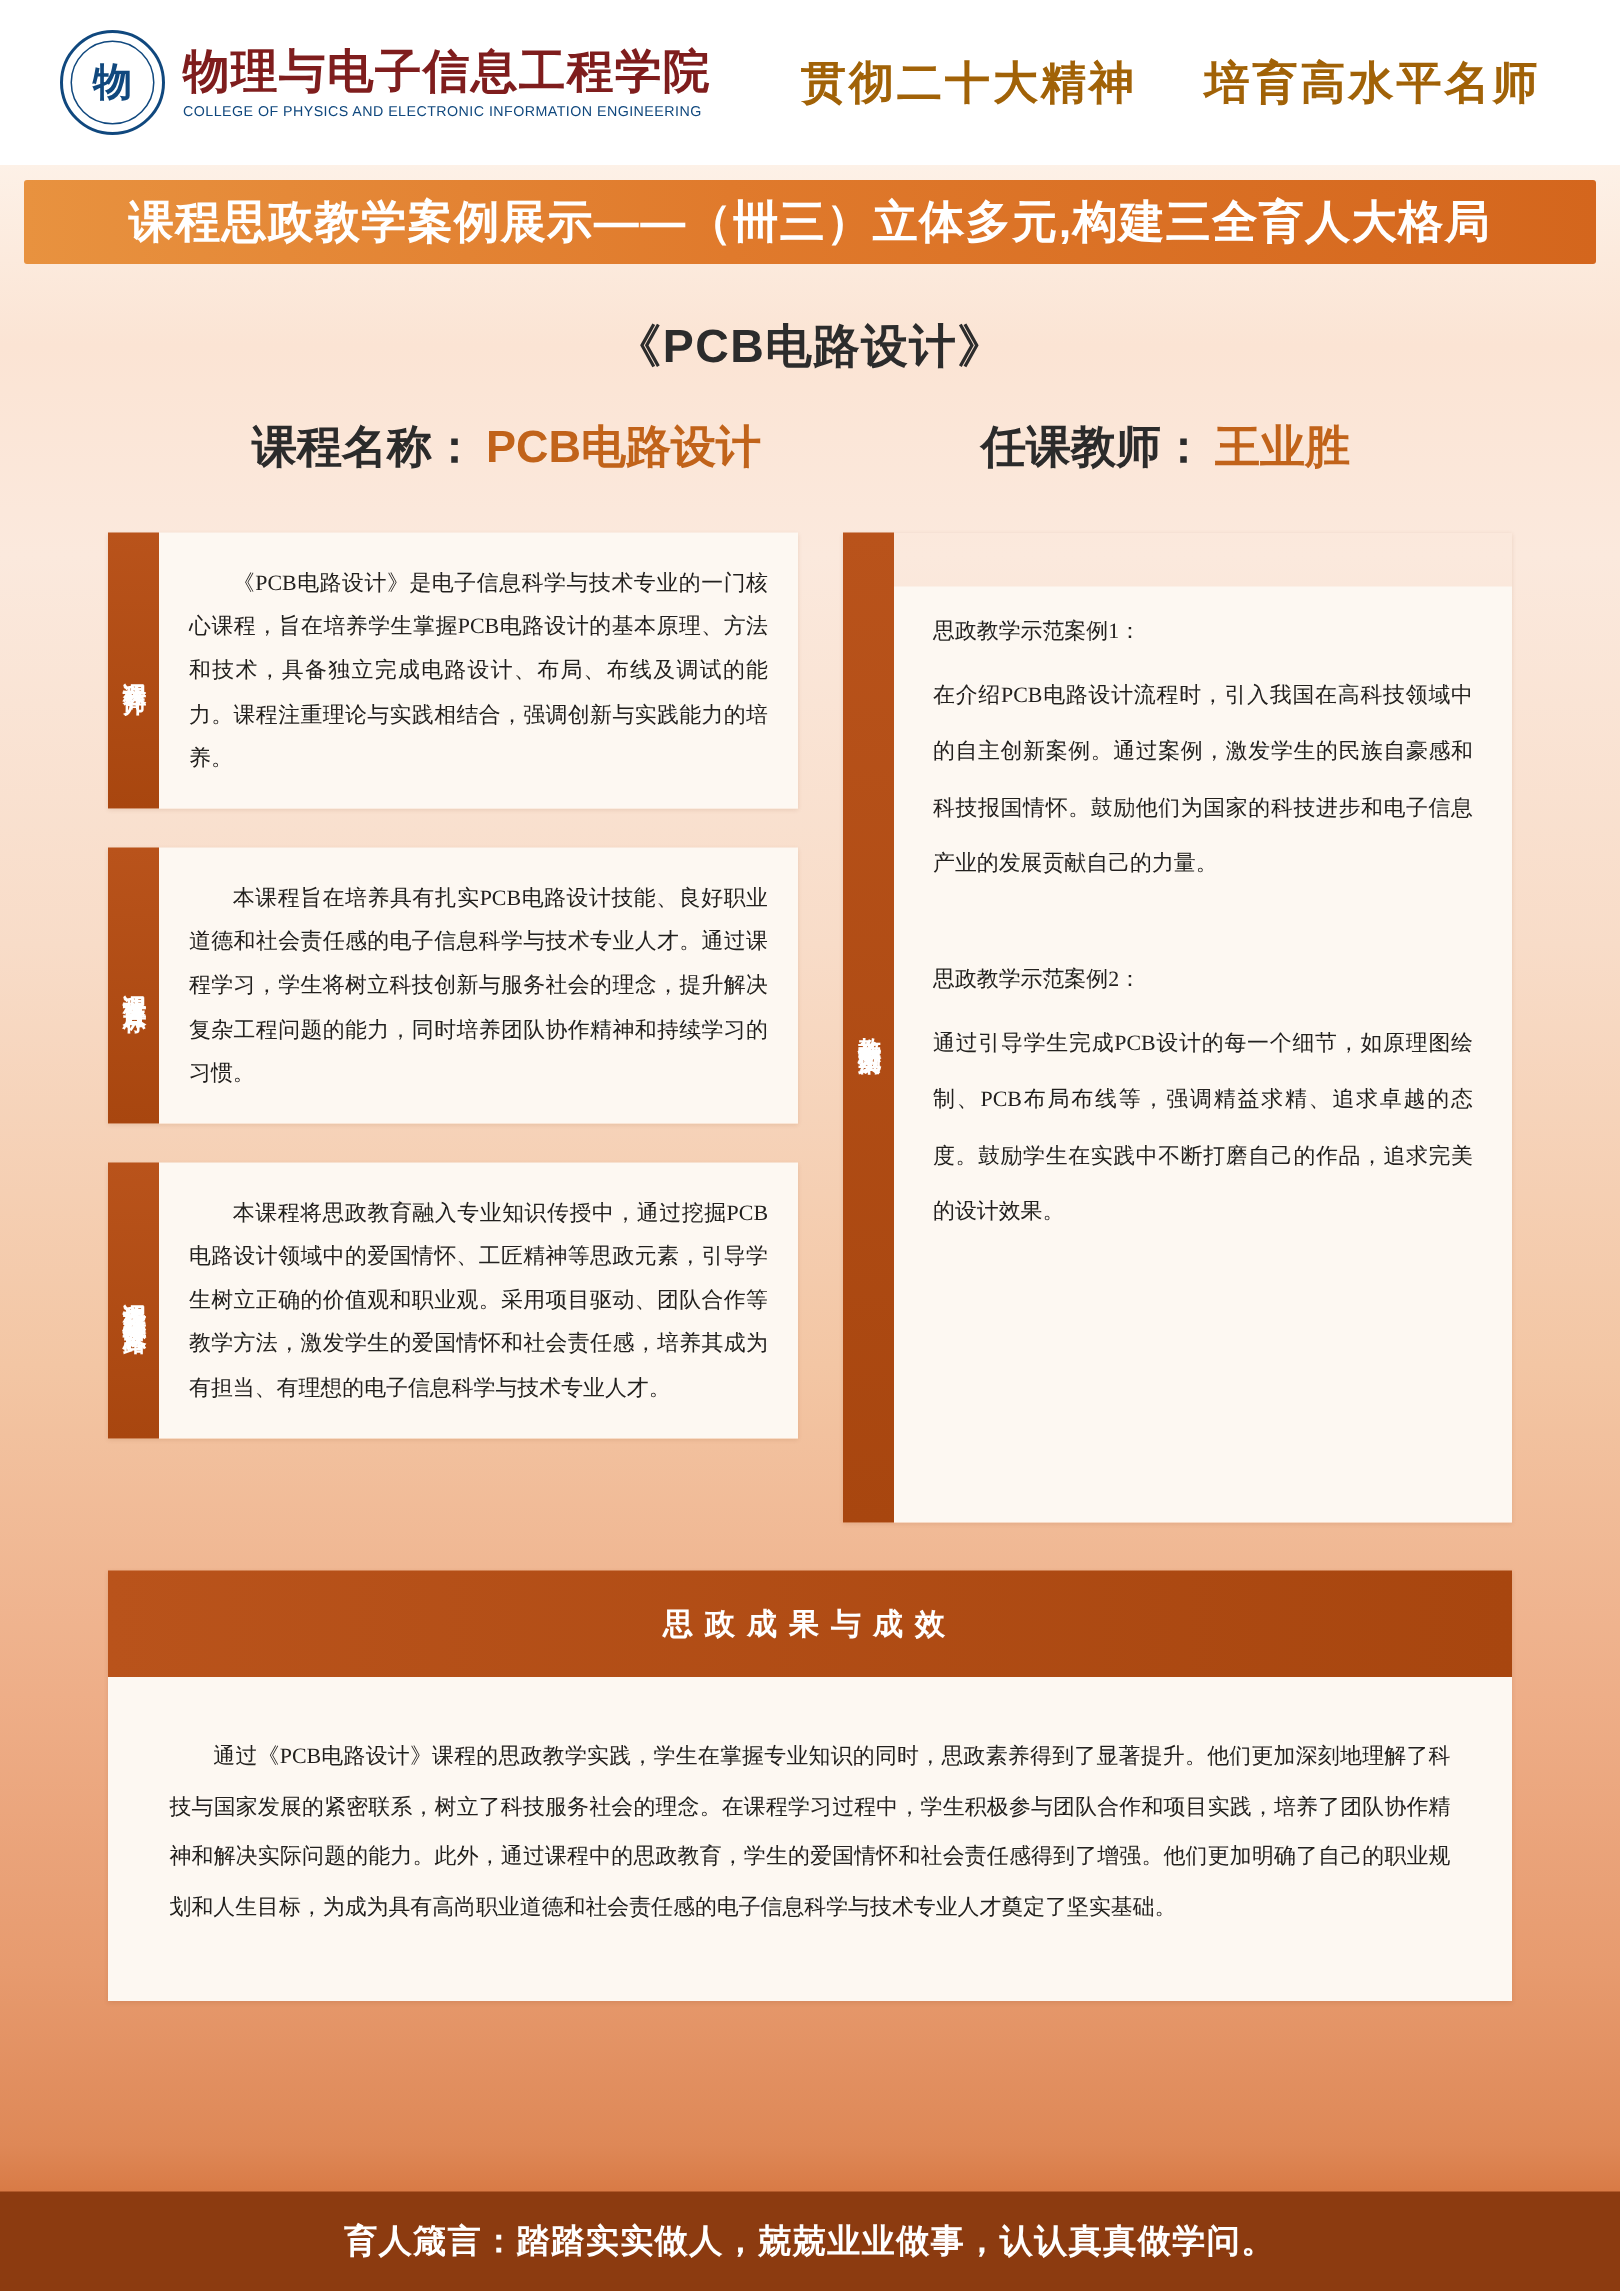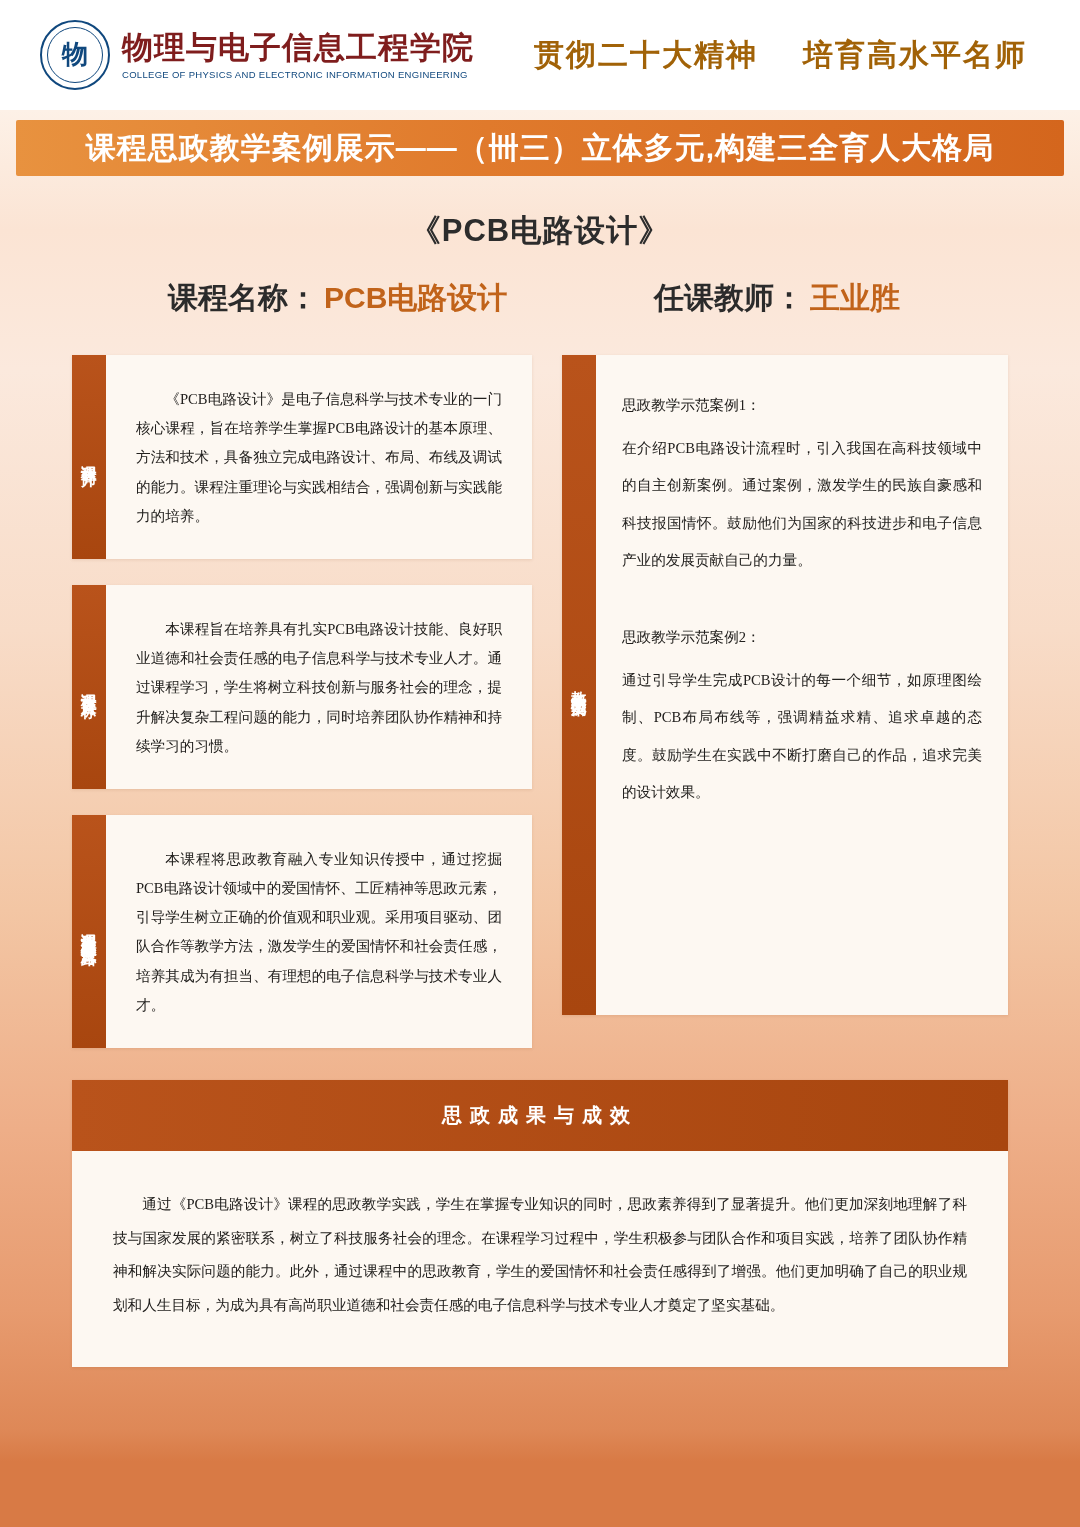--- a/index.html
+++ b/index.html
@@ -201,28 +201,29 @@
     flex: 1 1 auto;
     background: #fdf8f2;
     padding: 20px 20px 18px 20px;
     box-sizing: border-box;
     font-family: "Liberation Serif", serif;
     font-size: 14.6px;
     line-height: 2.0;
     color: #22201e;
     text-align: justify;
   }
-  .card-body p { margin: 10px; text-indent: 2em; }
+  .card-body p { margin: 0; text-indent: 2em; }
 
   
   .card-tall { min-height: 660px; }
   .card-tall .card-body {
-    padding: 32px 26px;
+    padding: 12px 26px;
     line-height: 2.55;
     font-size: 14.6px;
+    margin-top: 36px;
   }
   .card-tall .card-body p { margin: 0 0 6px 0; text-indent: 0; }
   .card-tall .card-body p.body-indent { text-indent: 0; }
   .spacer-line { height: 34px; }
 
   
   .results {
     margin: 6px 72px 0 72px;
     box-shadow: 0 1px 3px rgba(120,60,20,0.14);
   }
@@ -354,14 +355,17 @@
 
   </div>
 
   <div class="results">
     <div class="results-head">思政成果与成效</div>
     <div class="results-body">
       <p>通过《PCB电路设计》课程的思政教学实践，学生在掌握专业知识的同时，思政素养得到了显著提升。他们更加深刻地理解了科技与国家发展的紧密联系，树立了科技服务社会的理念。在课程学习过程中，学生积极参与团队合作和项目实践，培养了团队协作精神和解决实际问题的能力。此外，通过课程中的思政教育，学生的爱国情怀和社会责任感得到了增强。他们更加明确了自己的职业规划和人生目标，为成为具有高尚职业道德和社会责任感的电子信息科学与技术专业人才奠定了坚实基础。</p>
     </div>
   </div>
 
+  <div class="footer">
+    <div class="txt">育人箴言：踏踏实实做人，兢兢业业做事，认认真真做学问。</div>
+  </div>
 
 </div>
 
 </body></html>

